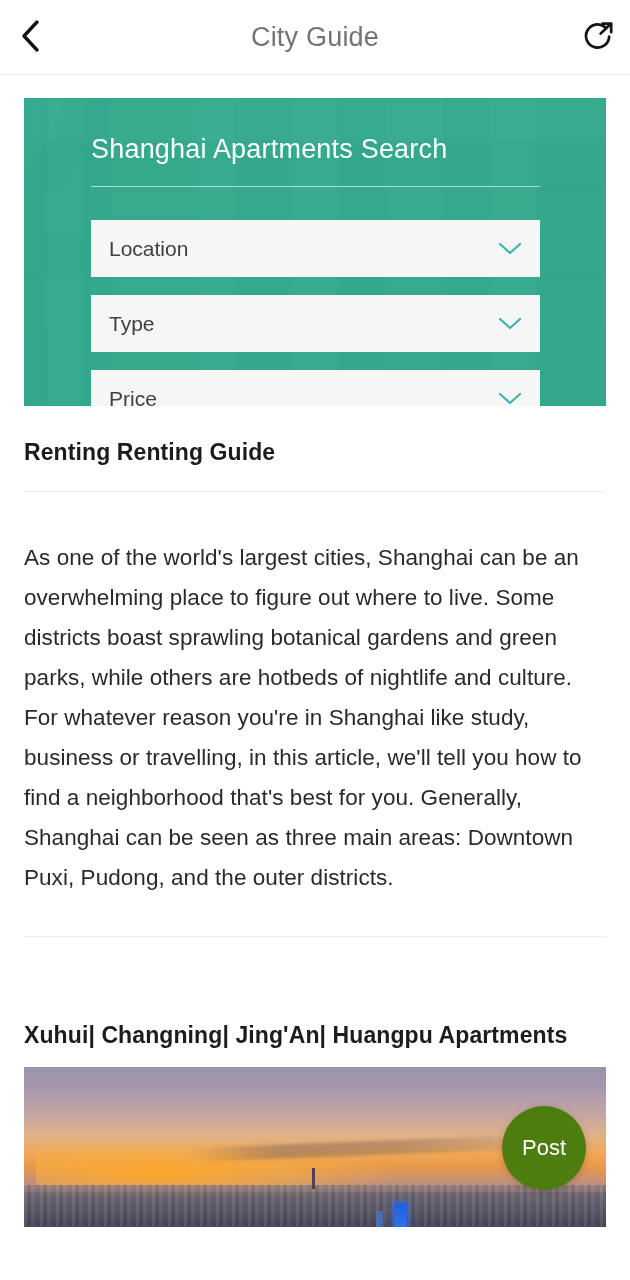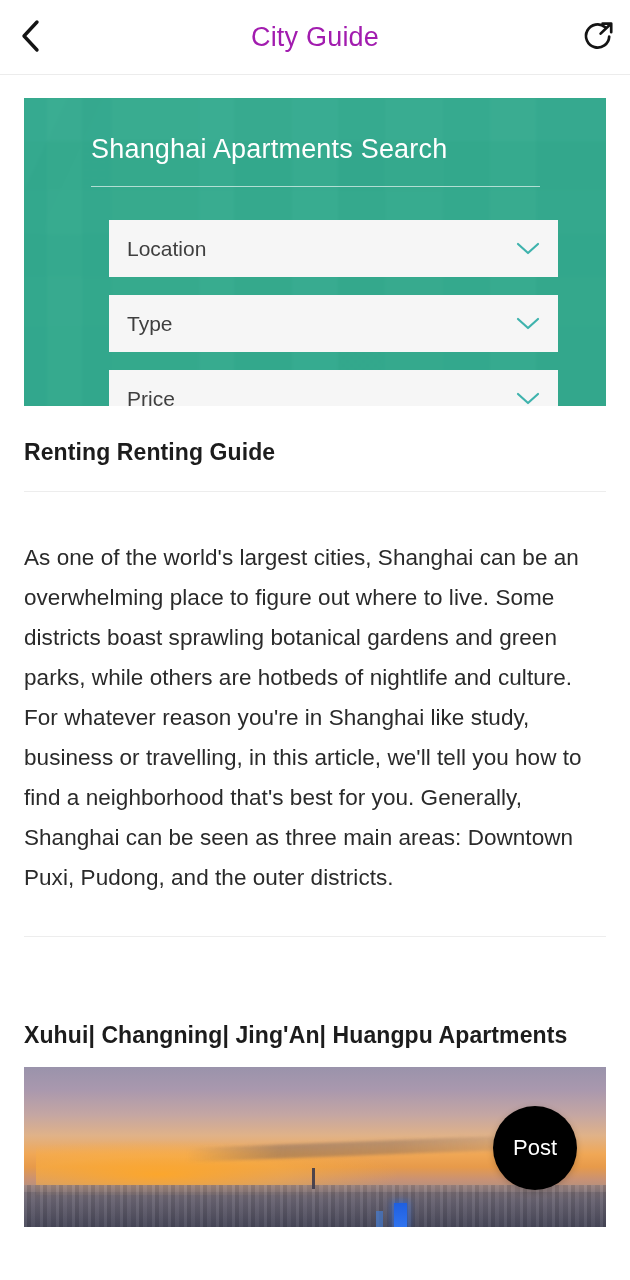--- a/index.html
+++ b/index.html
@@ -38,21 +38,21 @@
     align-items: center;
     justify-content: center;
     cursor: pointer;
     background: transparent;
     border: none;
   }
   .header-title {
     width: 100%;
     text-align: center;
     font-size: 27px;
-    color: #a21caf;
+    color: #737373;
     letter-spacing: 0.2px;
     font-weight: 400;
   }
   .share-btn {
     position: absolute;
     right: 8px;
     top: 50%;
     transform: translateY(-50%);
     width: 46px;
     height: 46px;
@@ -128,21 +128,20 @@
     height: 57px;
     background: #f6f6f6;
     display: flex;
     align-items: center;
     padding: 0 18px 0 18px;
     margin-bottom: 18px;
     cursor: pointer;
     border: none;
     width: 100%;
     text-align: left;
-    margin-left: 18px;
   }
   .select-label {
     font-size: 21px;
     color: #3f3f3f;
     font-family: "Liberation Sans", sans-serif;
   }
   .select-chevron {
     position: absolute;
     right: 18px;
     top: 50%;
@@ -281,26 +280,26 @@
     left: 60.5%;
     bottom: 0;
     width: 7px;
     height: 10%;
     background: rgba(70,120,200,0.75);
   }
 
   
   .fab {
     position: absolute;
-    right: 53px;
+    right: 44px;
     top: 1106px;
     width: 84px;
     height: 84px;
     border-radius: 50%;
-    background: #000000;
+    background: #4d7c0f;
     color: #ffffff;
     font-size: 22px;
     font-family: "Liberation Sans", sans-serif;
     border: none;
     display: flex;
     align-items: center;
     justify-content: center;
     cursor: pointer;
     box-shadow: 0 2px 7px rgba(0,0,0,0.20);
     z-index: 20;

